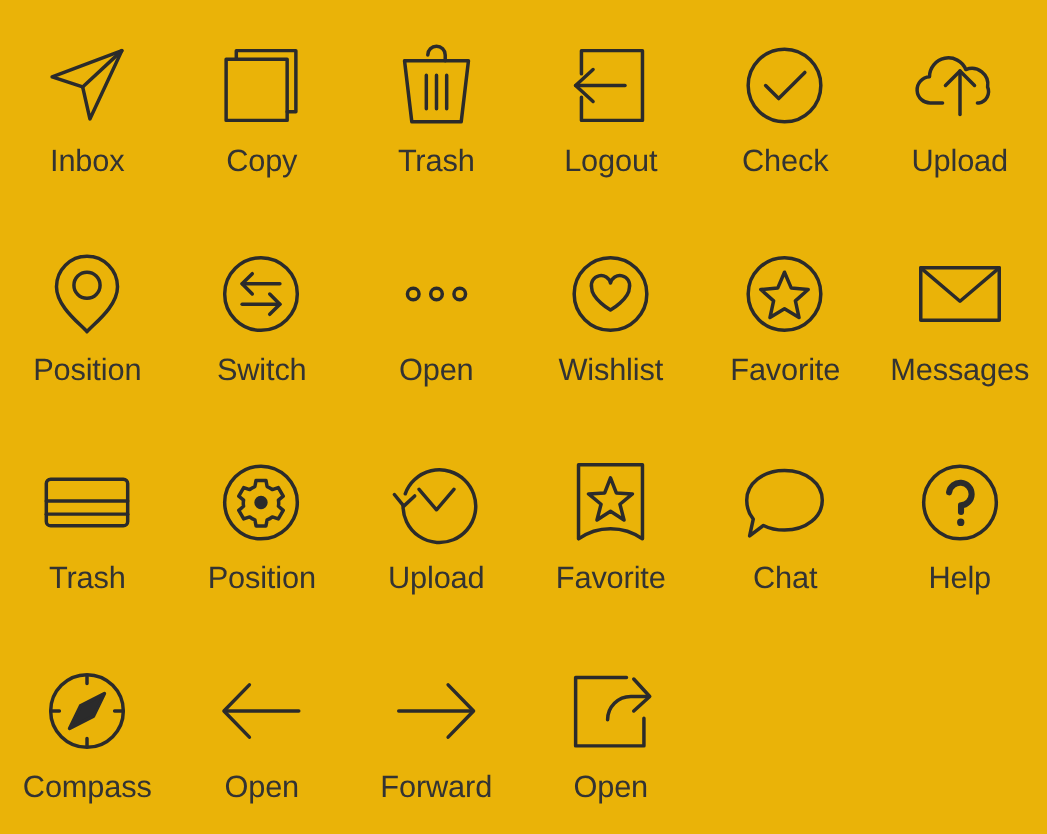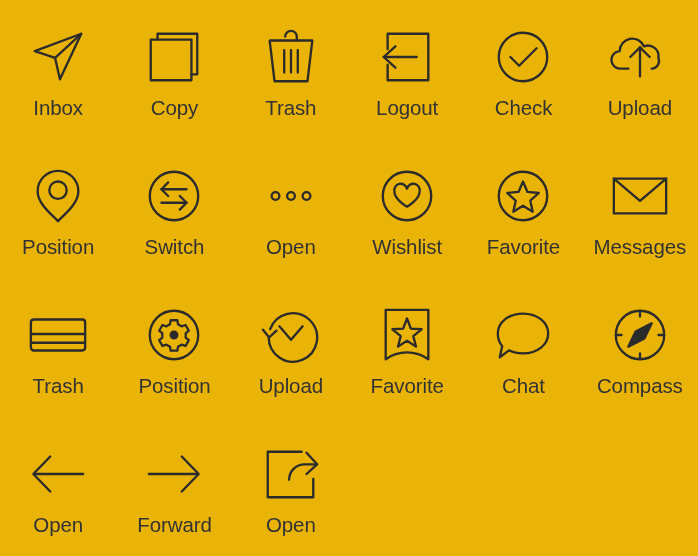--- a/index.html
+++ b/index.html
@@ -232,20 +232,30 @@
 
   <div class="icon-cell">
     <span class="icon-glyph">
       <svg viewBox="0 0 64 64" fill="none" stroke="#2b2b2b" stroke-width="2.4" stroke-linecap="round" stroke-linejoin="round">
         <path d="M32 10 C47 10 58 19 58 30.5 C58 42 47 51 32 51 C26.5 51 21.5 49.8 17.5 47.8 L8 55 L10.5 43.5 C7.5 39.8 6 35.4 6 30.5 C6 19 17 10 32 10 Z"></path>
       </svg>
     </span>
     <span class="icon-label">Chat</span>
   </div>
 
+  <div class="icon-cell">
+    <span class="icon-glyph">
+      <svg viewBox="0 0 64 64" fill="none" stroke="#2b2b2b" stroke-width="2.4" stroke-linecap="round" stroke-linejoin="round">
+        <circle cx="32" cy="32" r="25"></circle>
+        <path d="M24.5 25 a7.8 7.8 0 1 1 8.2 9 v4.5" stroke-width="4.2"></path>
+        <path d="M32.5 45.5 v0.2" stroke-width="5" stroke-linecap="round"></path>
+      </svg>
+    </span>
+    <span class="icon-label">Help</span>
+  </div>
 
   <div class="icon-cell">
     <span class="icon-glyph">
       <svg viewBox="0 0 64 64" fill="none" stroke="#2b2b2b" stroke-width="2.4" stroke-linecap="round" stroke-linejoin="round">
         <circle cx="32" cy="32" r="25"></circle>
         <path d="M32 8 V13 M32 51 V56 M8 32 H13 M51 32 H56"></path>
         <path d="M44 20 L36.5 35.5 L20 44 L27.5 28.5 Z" fill="#2b2b2b" stroke="none"></path>
         <path d="M44 20 L36.5 35.5 L20 44 L27.5 28.5 Z"></path>
       </svg>
     </span>

